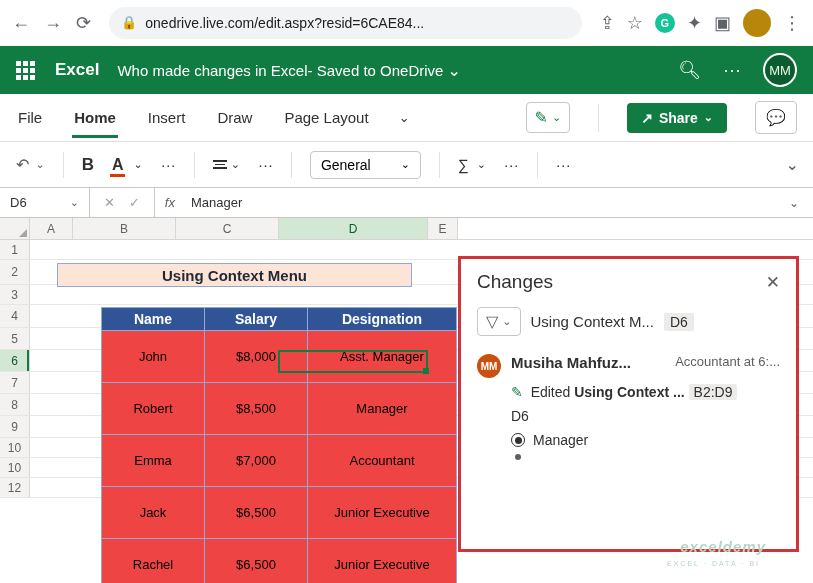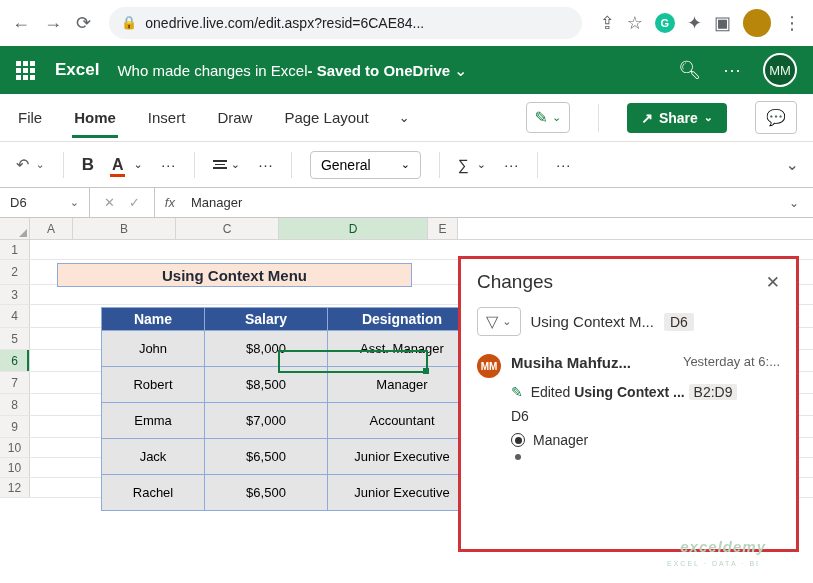--- a/index.html
+++ b/index.html
@@ -10,21 +10,21 @@
 .url-box .lock { font-size:13px; color:#5f6368; }
 .url-text { color:#202124; font-size:14px; white-space:nowrap; overflow:hidden; }
 .browser-right { display:flex; align-items:center; gap:12px; }
 .grammarly { width:20px; height:20px; border-radius:50%; background:#15c39a; display:flex; align-items:center; justify-content:center; color:#fff; font-size:11px; font-weight:bold; }
 .avatar-img { width:28px; height:28px; border-radius:50%; background:#b8860b; }
 .excel-header { height:48px; background:#107c41; display:flex; align-items:center; padding:0 16px; color:#fff; position:relative; }
 .app-launcher { display:grid; grid-template-columns:repeat(3,5px); grid-template-rows:repeat(3,5px); gap:2px; margin-right:20px; }
 .app-launcher span { background:#fff; width:5px; height:5px; }
 .excel-name { font-size:17px; font-weight:600; margin-right:18px; }
 .doc-title { font-size:15px; font-weight:400; }
-.doc-saved { font-size:15px; font-weight:700; }
+.doc-saved { font-size:15px; font-weight:400; }
 .hdr-right { position:absolute; right:16px; display:flex; align-items:center; gap:22px; }
 .hdr-icon { color:#fff; font-size:18px; }
 .mm-avatar { width:34px; height:34px; border-radius:50%; background:#0b5c2e; border:2px solid #fff; display:flex; align-items:center; justify-content:center; color:#e8f5e9; font-size:13px; font-weight:400; }
 .tabs-row { height:48px; display:flex; align-items:center; padding:0 16px; gap:28px; border-bottom:1px solid #e1dfdd; }
 .tab { color:#323130; font-size:15px; padding:12px 2px; position:relative; }
 .tab.active { font-weight:600; }
 .tab.active::after { content:""; position:absolute; left:0; right:0; bottom:0; height:3px; background:#107c41; }
 .tab-chev { color:#323130; font-size:13px; }
 .tabs-spacer { flex:1; }
 .pen-btn { display:flex; align-items:center; gap:4px; border:1px solid #c8c6c4; border-radius:4px; padding:5px 8px; color:#107c41; }
@@ -57,21 +57,21 @@
 .col-h { background:#f3f2f1; border-right:1px solid #d6d6d6; text-align:center; font-size:12px; color:#616161; line-height:22px; }
 .col-h.sel { background:#d2e8d4; color:#0b5c2e; }
 .row-area { position:relative; }
 .row-line { display:flex; border-bottom:1px solid #e6e6e6; height:20px; }
 .row-h { width:30px; background:#f3f2f1; border-right:1px solid #d6d6d6; text-align:center; font-size:12px; color:#616161; line-height:20px; }
 .row-h.sel { background:#d2e8d4; color:#0b5c2e; box-shadow:inset -2px 0 0 #107c41; }
 .data-overlay { position:absolute; left:57px; top:45px; }
 .title-merged { width:355px; height:24px; background:#fce4d6; border:1px solid #8ea9db; text-align:center; font-weight:bold; font-size:15px; line-height:24px; color:#1f2937; }
 .data-table { border-collapse:collapse; margin-top:20px;margin-left:44px; }
 .data-table th { background:#305496; color:#fff; font-size:14px; padding:3px 0; border:1px solid #8ea9db; }
-.data-table td { border:1px solid #8ea9db; text-align:center; font-size:13px; padding:10px 0; background:#e5e5e5; }
+.data-table td { border:1px solid #8ea9db; text-align:center; font-size:13px; padding:18px 0; background:#ef4444; }
 .sel-cell-border { position:absolute; border:2px solid #107c41; pointer-events:none; }
 .sel-cell-border::after { content:""; position:absolute; right:-3px; bottom:-3px; width:6px; height:6px; background:#107c41; }
 .changes-panel { position:absolute; right:14px; top:256px; width:341px; height:296px; border:3px solid #d13438; background:#fff; padding:12px 16px; }
 .changes-hdr { display:flex; align-items:center; justify-content:space-between; margin-bottom:14px;gap:40px; }
 .changes-title { font-size:19px; color:#323130; }
 .close-x { font-size:17px; color:#605e5c; }
 .filter-row { display:flex; align-items:center; gap:10px; margin-bottom:18px; }
 .filter-btn { border:1px solid #c8c6c4; border-radius:4px; padding:4px 8px; display:flex; align-items:center; gap:4px; color:#605e5c; }
 .filter-text { font-size:15px; color:#323130; }
 .cell-badge { background:#edebe9; padding:1px 6px; border-radius:2px; font-size:14px; color:#323130; }
@@ -250,21 +250,21 @@
         <div class="row-h">12</div>
       </div>
   </div>
 
   <div class="data-overlay">
     <div class="title-merged">Using Context Menu</div>
     <table class="data-table">
       <tbody>
           <tr>
         <th style="width:103px">Name</th>
-        <th style="width:123px">Salary</th>
+        <th style="width:103px">Salary</th>
         <th style="width:149px">Designation</th>
       </tr>
       <tr>
             <td>John</td>
             <td>$8,000</td>
             <td>Asst. Manager</td>
           </tr>
       <tr>
             <td>Robert</td>
             <td>$8,500</td>
@@ -301,21 +301,21 @@
     <div class="filter-btn">
       <span>▽</span>
       <span style="font-size:11px">⌄</span>
     </div>
     <span class="filter-text">Using Context M...</span>
     <span class="cell-badge">D6</span>
   </div>
   <div class="change-item">
     <div class="mm-small">MM</div>
     <span class="change-user">Musiha Mahfuz...</span>
-    <span class="change-time">Yesterday at 6:...</span>
+    <span class="change-time">Accountant at 6:...</span>
   </div>
   <div class="change-details">
     <div>
       <span class="edit-pen">✎</span>
       <span>Edited</span>
       <b>Using Context ...</b>
       <span class="range-badge">B2:D9</span>
     </div>
     <div class="change-cell-ref">D6</div>
     <div class="radio-item">

